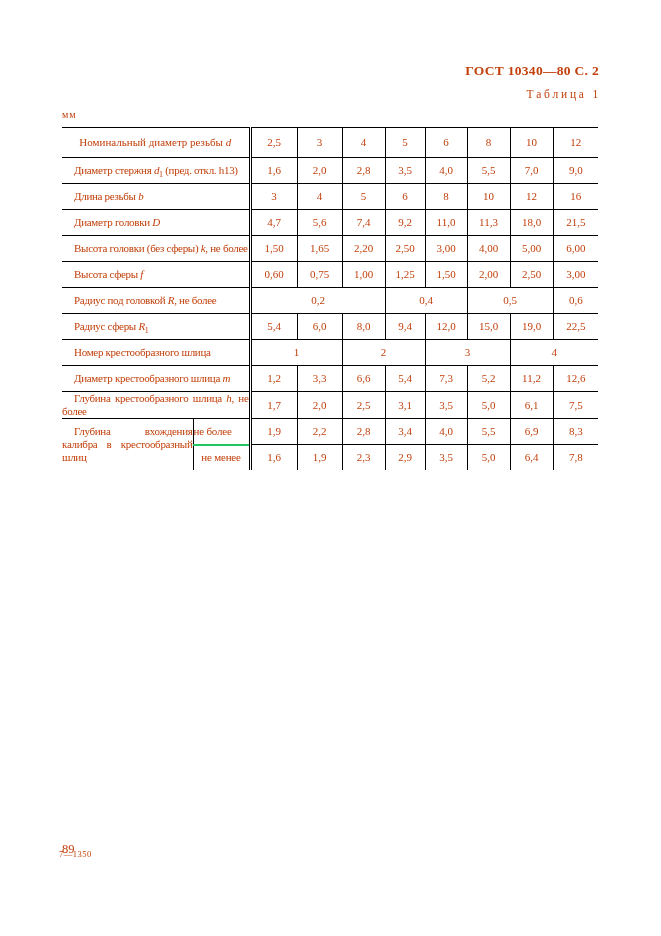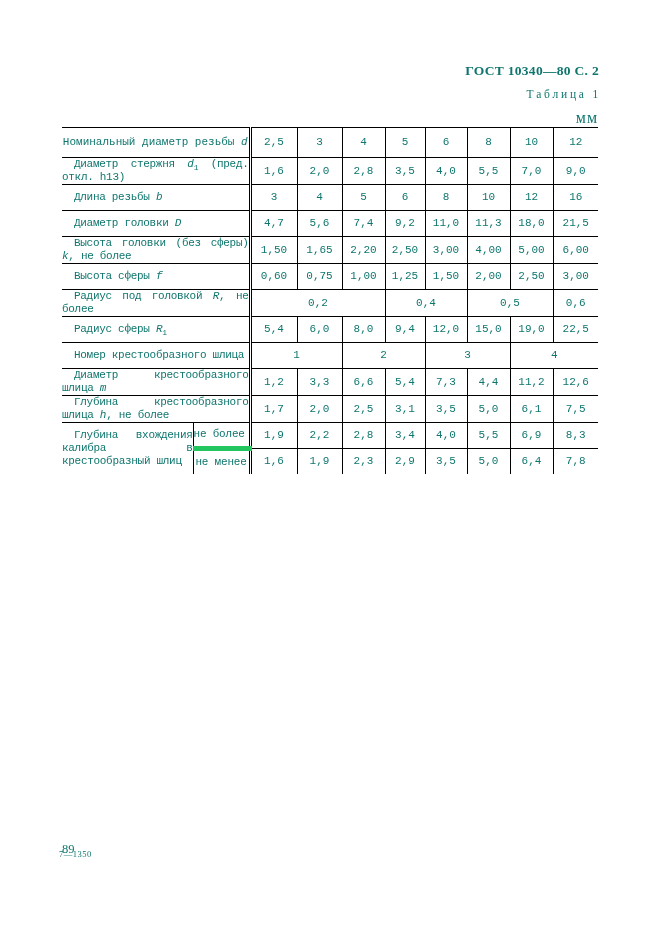--- a/index.html
+++ b/index.html
@@ -1,52 +1,52 @@
 <!DOCTYPE html>
 <html><head>
 <meta charset="utf-8">
 <style>
   html,body{margin:0;padding:0;background:#ffffff;}
   .page{
     position:relative;width:661px;height:936px;background:#ffffff;
-    font-family:"Liberation Serif","DejaVu Serif",serif;color:#0f766e;
+    font-family:"Liberation Serif","DejaVu Serif",serif;color:#c2410c;
     overflow:hidden;
   }
   .doc-header{
     position:absolute;top:63px;right:62px;
     font-size:13.5px;font-weight:bold;letter-spacing:0.3px;white-space:nowrap;
   }
   .table-caption{
     position:absolute;top:88px;right:60px;
     font-size:11.5px;letter-spacing:2.8px;white-space:nowrap;
   }
   .units-label{
     position:absolute;top:109px;left:62px;width:536px;
-    text-align:right;font-size:16px;letter-spacing:1px;
+    text-align:left;font-size:10px;letter-spacing:1px;
   }
   table.spec{
     position:absolute;top:127px;left:62px;width:536px;
     border-collapse:collapse;table-layout:fixed;
-    font-size:11px;line-height:13px;font-family:Liberation Mono, monospace;
+    font-size:11px;line-height:13px;
   }
   table.spec td{padding:0;}
   td.lab{
     text-align:justify;vertical-align:middle;
     padding:3px 3px 3px 4px;text-indent:12px;
     letter-spacing:-0.3px;border-bottom:1px solid #000;
   }
   td.hlab{text-align:center;text-indent:0;letter-spacing:0;}
   td.val{
     text-align:center;vertical-align:middle;
     border-bottom:1px solid #000;border-left:1px solid #000;
     height:25px;padding:2px 1px;
   }
   td.val.dbl{border-left:3px double #000;}
   td.sub-lab{
-    border-bottom:5px solid #22c55e;border-left:1px solid #000;
+    border-bottom:2px solid #22c55e;border-left:1px solid #000;
     vertical-align:middle;padding:2px 2px 2px 6px;letter-spacing:-0.2px;
   }
   tr.head td{border-top:1px solid #000;}
   tr.head td.val{height:29px;}
   td.group-lab{border-bottom:none;}
   tr:last-child td{border-bottom:none;text-align:center;}
   sub{font-size:8px;line-height:0;}
   .it{font-style:italic;}
   .footer-mark{
     position:absolute;top:849px;left:59px;
@@ -170,21 +170,21 @@
           <td class="val" colspan="2">3</td>
           <td class="val" colspan="2">4</td>
         </tr>
         <tr>
           <td class="lab" colspan="2"><span>Диаметр крестообразного шлица </span><span class="it">m</span></td>
           <td class="val dbl">1,2</td>
           <td class="val">3,3</td>
           <td class="val">6,6</td>
           <td class="val">5,4</td>
           <td class="val">7,3</td>
-          <td class="val">4,4</td>
+          <td class="val">5,2</td>
           <td class="val">11,2</td>
           <td class="val">12,6</td>
         </tr>
         <tr>
           <td class="lab" colspan="2"><span>Глубина крестообразного шлица </span><span class="it">h</span><span>, не более</span></td>
           <td class="val dbl">1,7</td>
           <td class="val">2,0</td>
           <td class="val">2,5</td>
           <td class="val">3,1</td>
           <td class="val">3,5</td>

